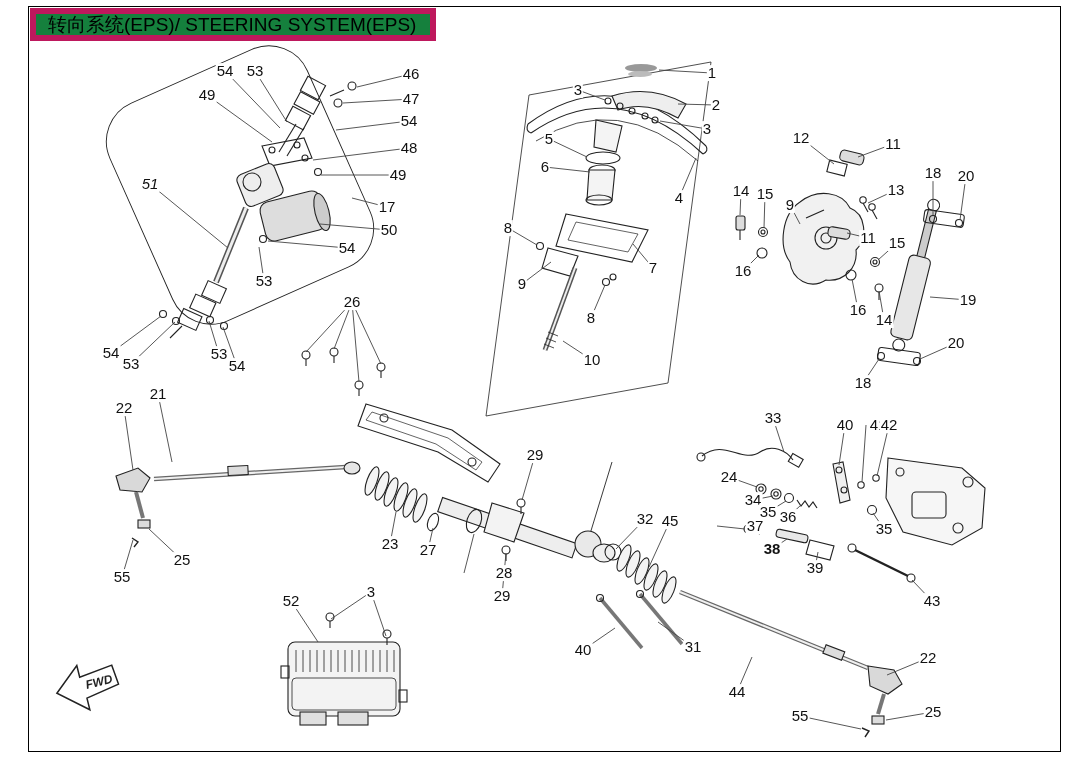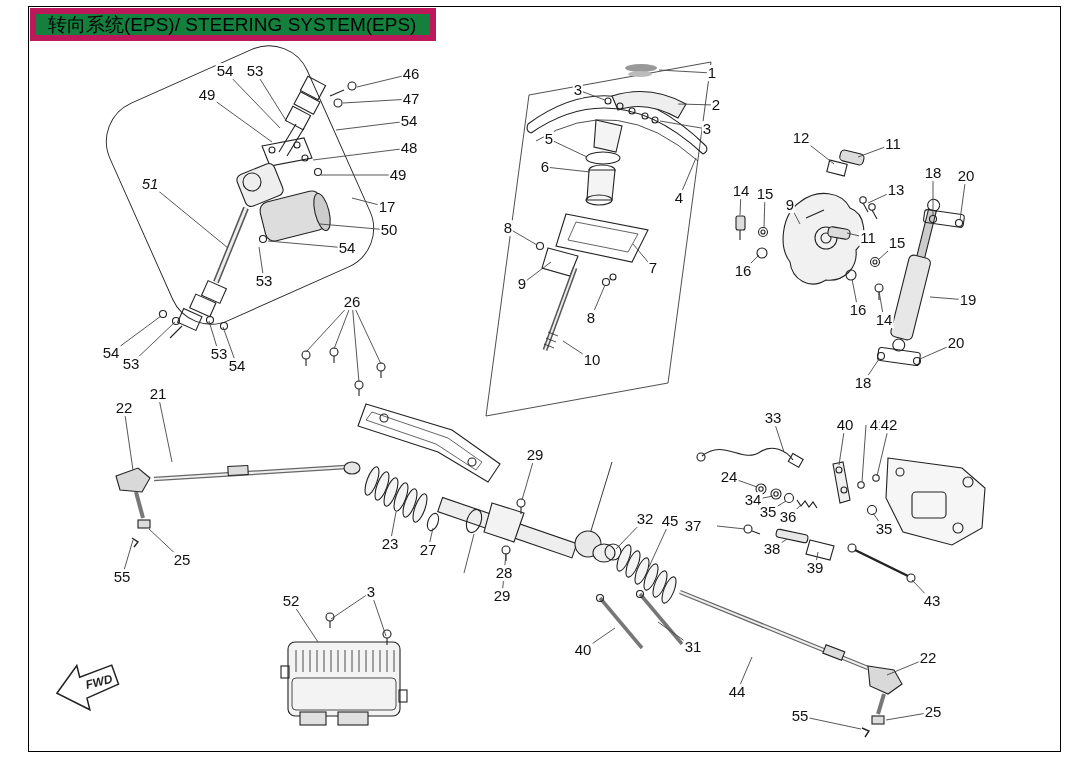--- a/index.html
+++ b/index.html
@@ -381,22 +381,22 @@
       <div class="plabel" style="left: 428px; top: 550px;">27</div>
       <div class="plabel" style="left: 464px; top: 573px; margin-left: 40px;">28</div>
       <div class="plabel" style="left: 502px; top: 596px;">29</div>
       <div class="plabel" style="left: 645px; top: 519px;">32</div>
       <div class="plabel" style="left: 670px; top: 521px;">45</div>
       <div class="plabel" style="left: 773px; top: 418px;">33</div>
       <div class="plabel" style="left: 729px; top: 477px;">24</div>
       <div class="plabel" style="left: 753px; top: 500px;">34</div>
       <div class="plabel" style="left: 768px; top: 512px;">35</div>
       <div class="plabel" style="left: 788px; top: 517px;">36</div>
-      <div class="plabel" style="left: 693px; top: 526px;">37</div>
-      <div class="plabel" style="left: 772px; top: 549px;">38</div>
+      <div class="plabel" style="left: 755px; top: 526px;">37</div>
+      <div class="plabel" style="left: 772px; top: 549px; font-weight: bold;">38</div>
       <div class="plabel" style="left: 815px; top: 568px;">39</div>
       <div class="plabel" style="left: 845px; top: 425px;">40</div>
       <div class="plabel" style="left: 866px; top: 425px; margin-left: 12px;">41</div>
       <div class="plabel" style="left: 889px; top: 425px;">42</div>
       <div class="plabel" style="left: 884px; top: 529px;">35</div>
       <div class="plabel" style="left: 932px; top: 601px;">43</div>
       <div class="plabel" style="left: 182px; top: 560px;">25</div>
       <div class="plabel" style="left: 122px; top: 577px;">55</div>
       <div class="plabel" style="left: 583px; top: 650px;">40</div>
       <div class="plabel" style="left: 693px; top: 647px;">31</div>

